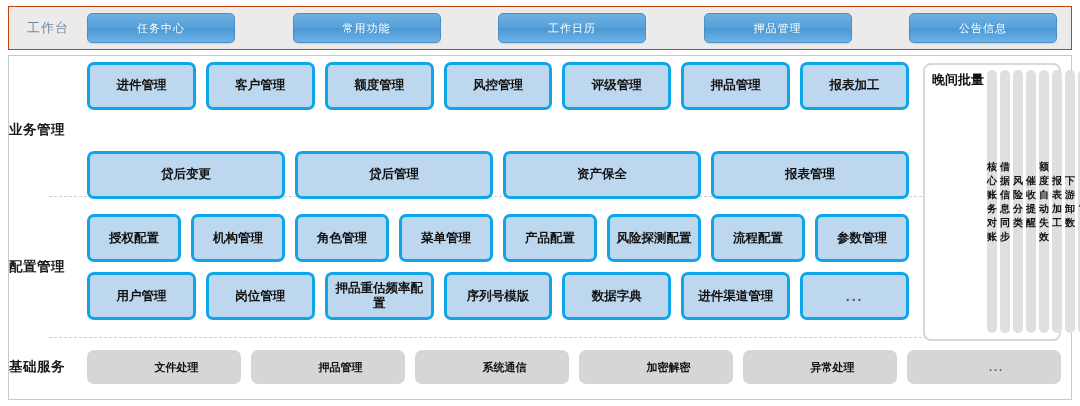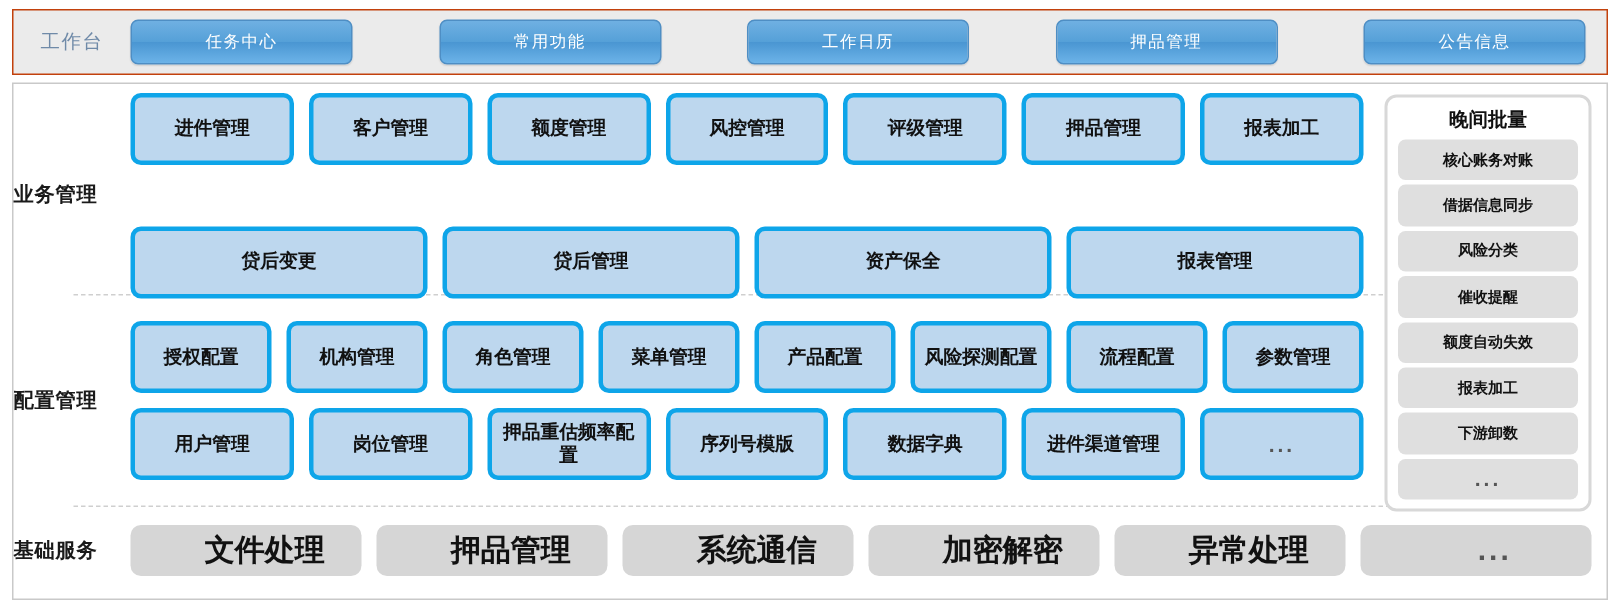--- a/index.html
+++ b/index.html
@@ -104,38 +104,37 @@
 
   
   .biz1 .tile { flex: 1 1 0; }
   
   .biz2 .tile { flex: 1 1 0; margin-top: 31px; }
 
   
   .cfg .tile { flex: 1 1 0; }
 
   
-  .base .tile { flex: 1 1 0; height: 34px; border-width: 0; font-size: 20px; padding-left: 28px; }
+  .base .tile { flex: 1 1 0; height: 34px; border-width: 0; font-size: 11px; padding-left: 28px; }
 
   .divider {
     border-top: 1px dashed #cfcfcf;
     margin: 0 14px 0 40px;
   }
 
   
   .sidebar {
     position: absolute;
     right: 10px; top: 7px;
     width: 138px; height: 278px;
     background: #ffffff;
     border: 2px solid #d8d8d8;
     border-radius: 8px;
     padding: 5px 7px 6px 7px;
     display: flex;
-    flex-direction: column;
     gap: 3px;
   }
   .sb-title {
     text-align: center;
     font-size: 13px;
     font-weight: bold;
     color: #111;
     line-height: 20px;
     flex: 0 0 auto;
   }

